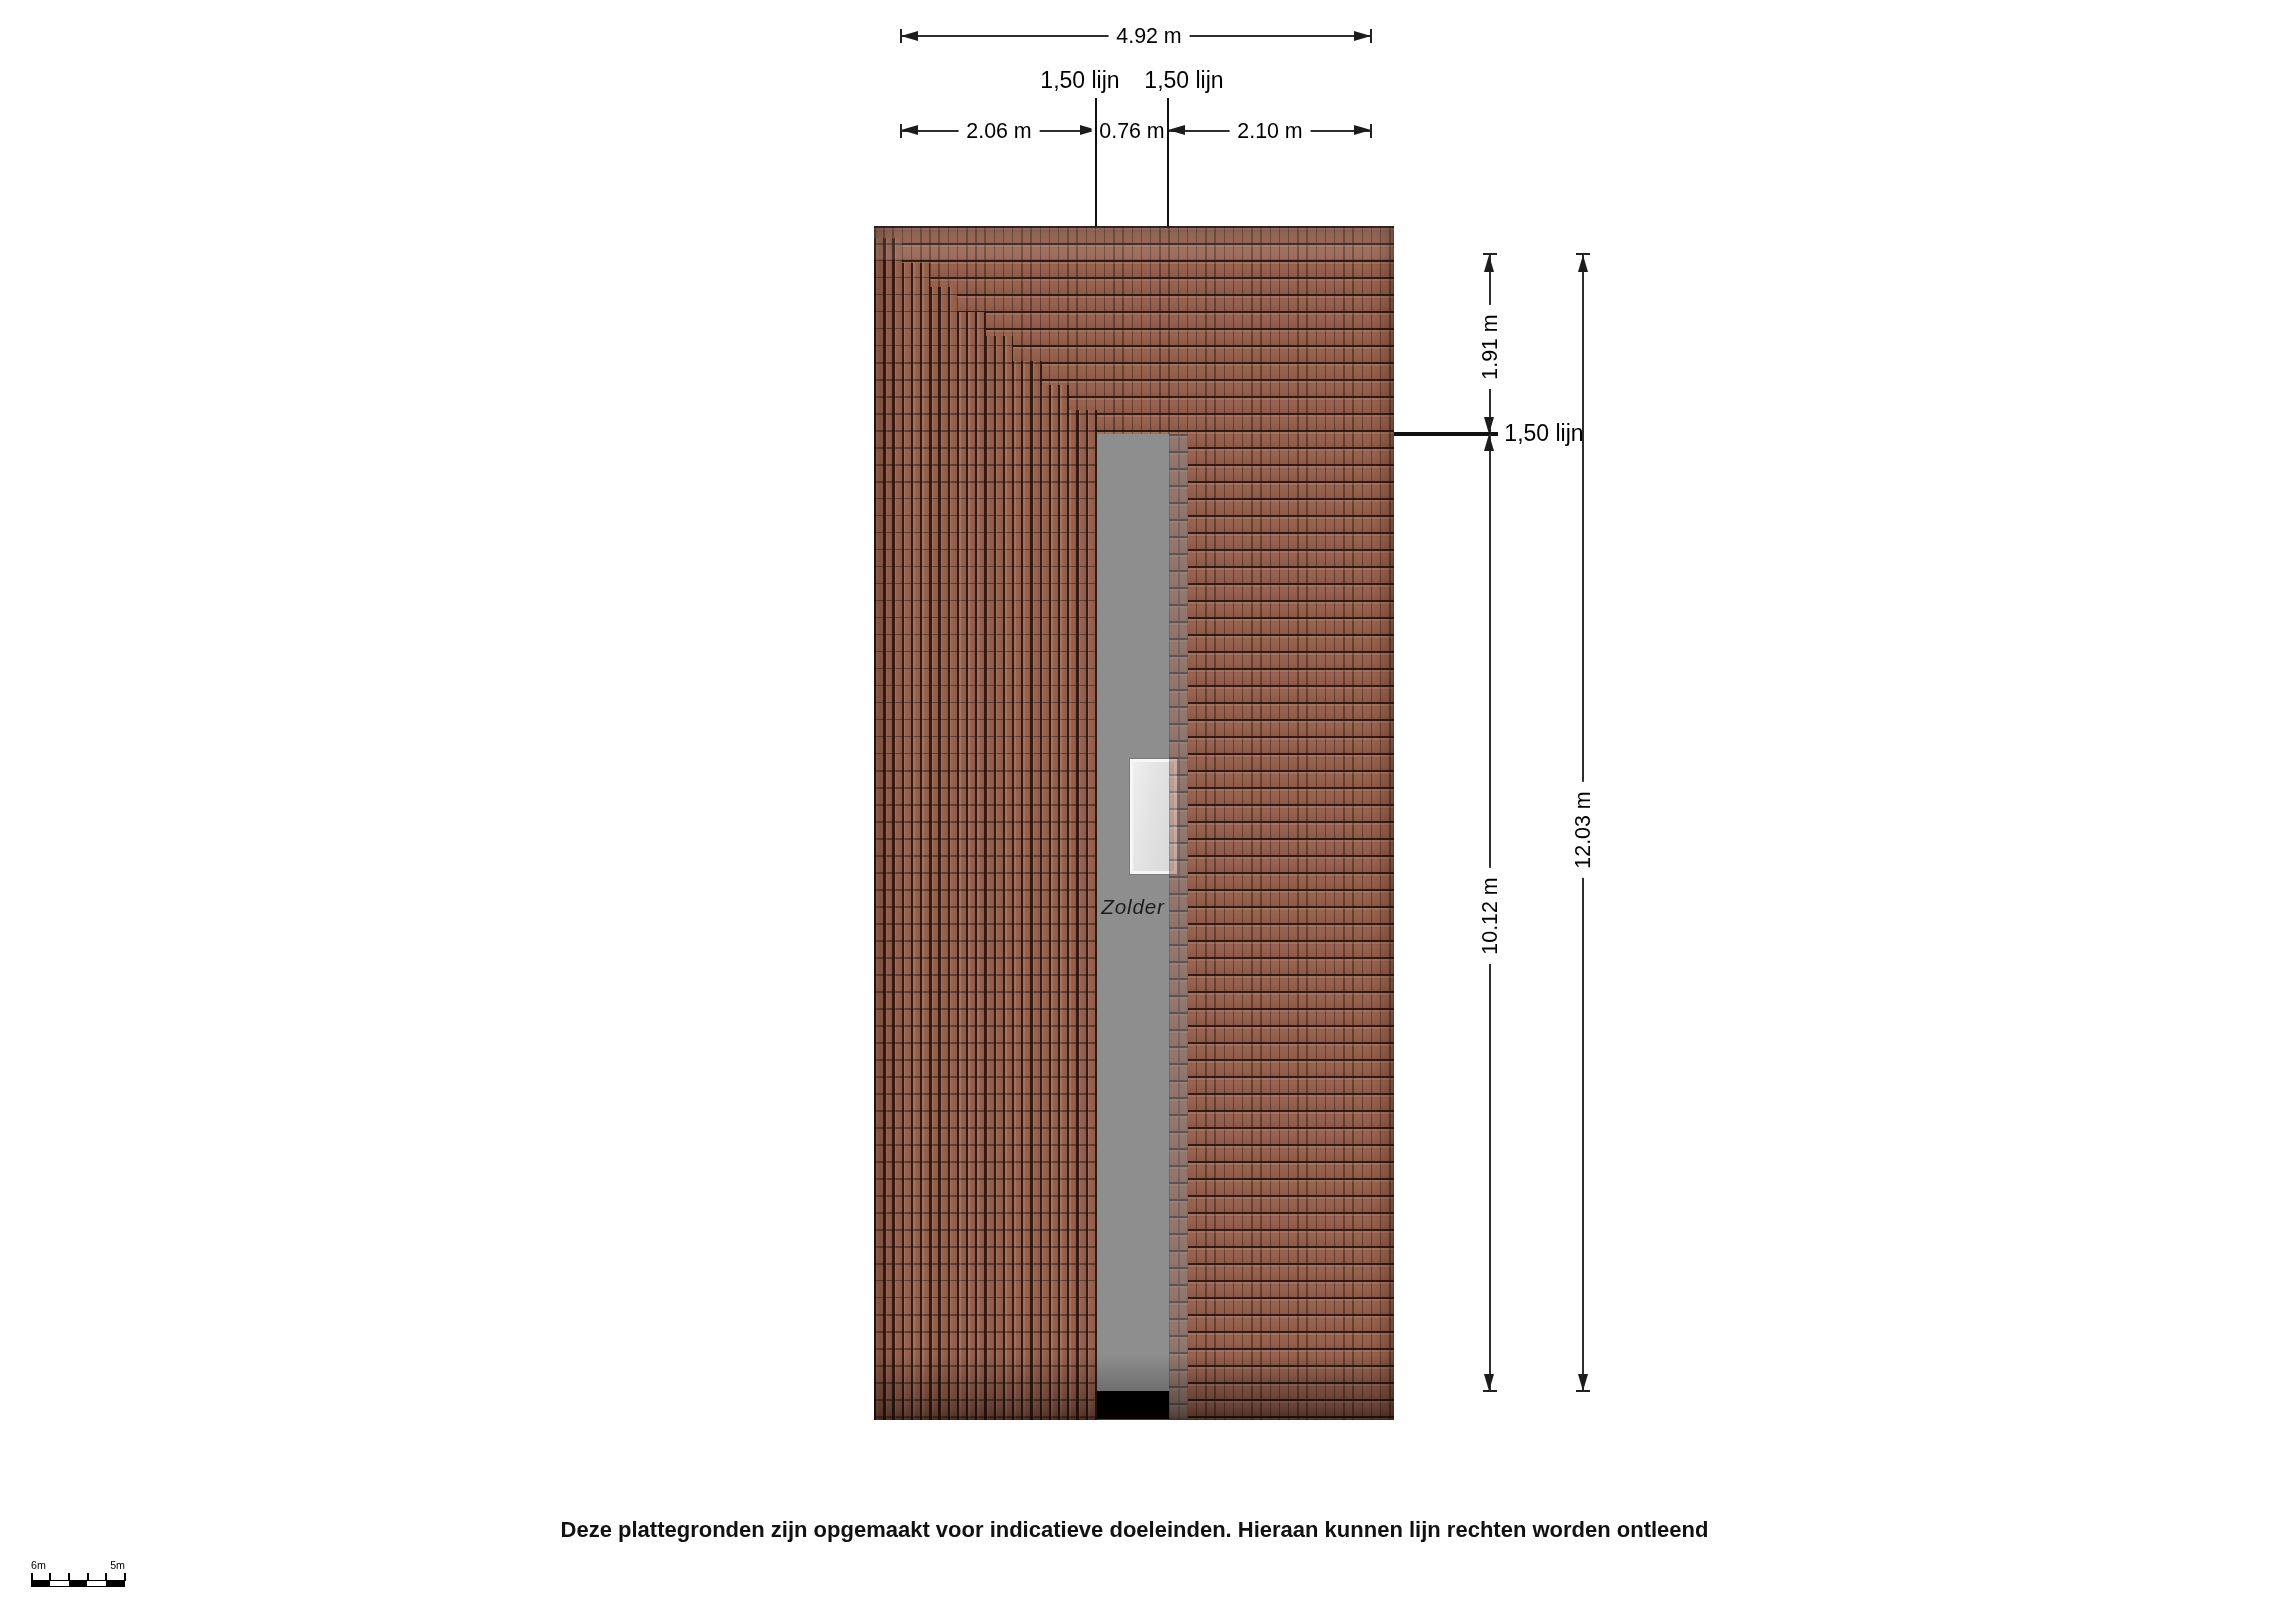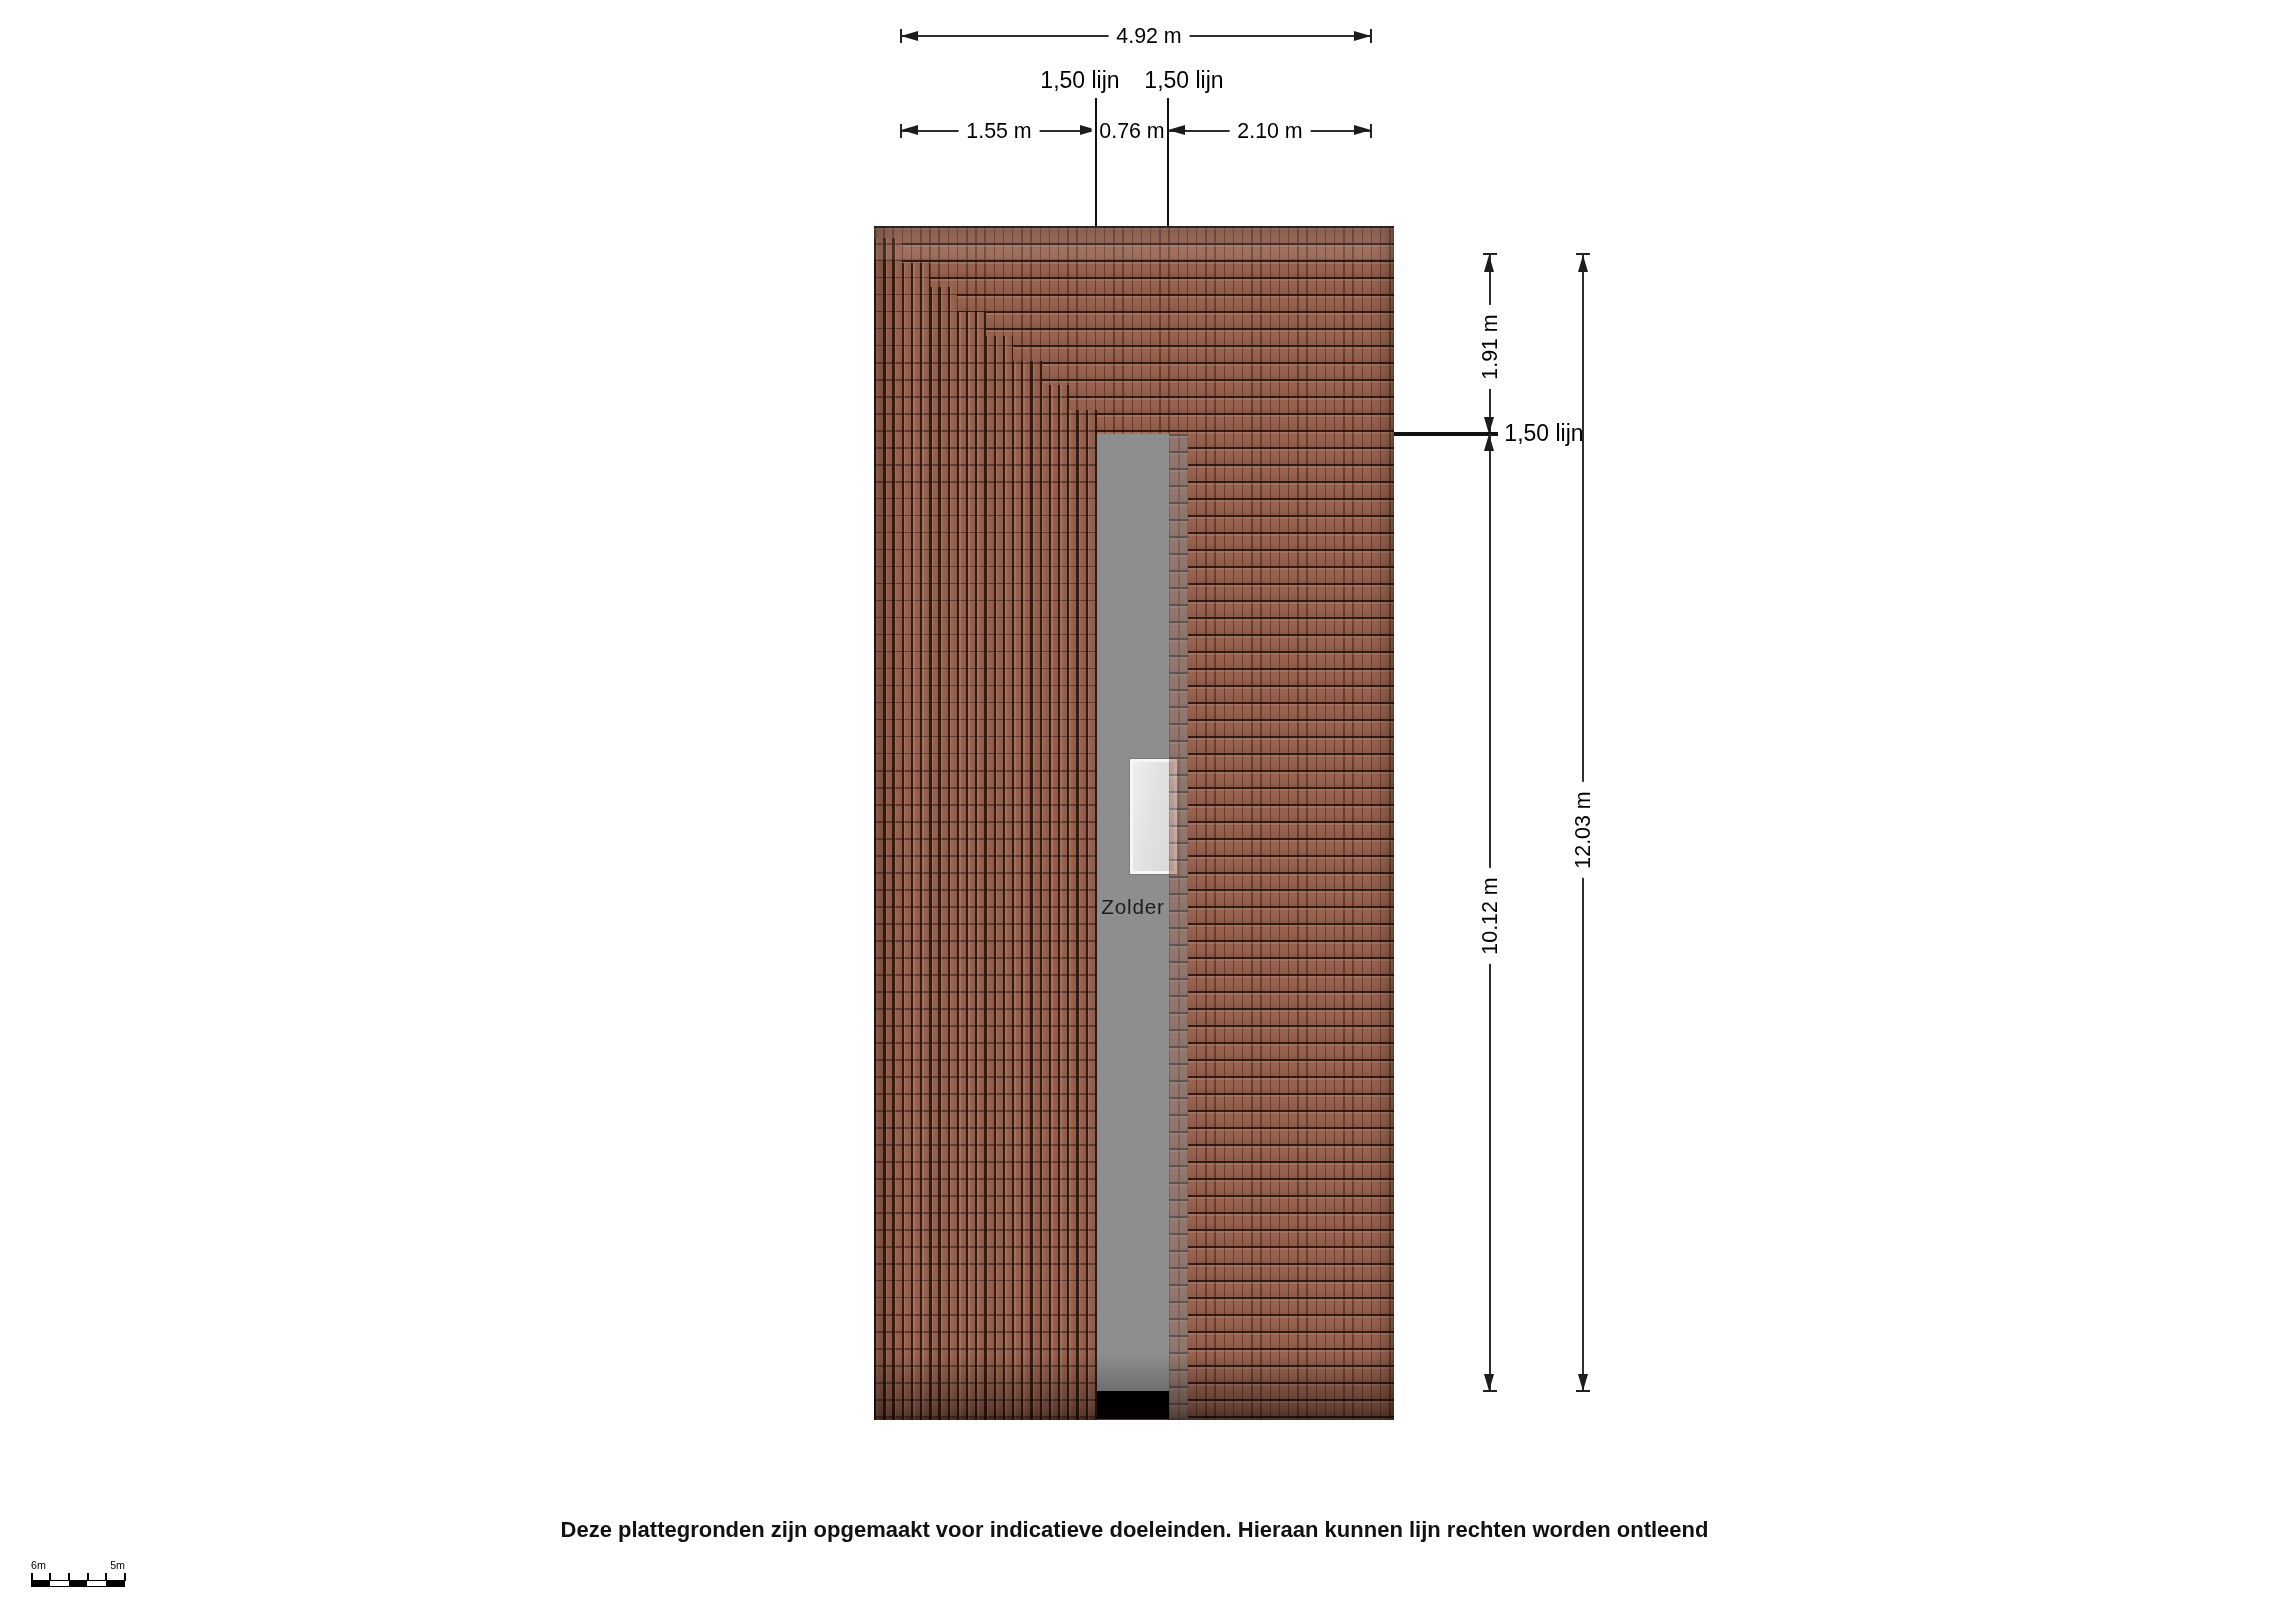--- a/index.html
+++ b/index.html
@@ -54,21 +54,21 @@
     position:absolute; background:#fff; padding:0 7.7px; font-size:21.4px;
     line-height:26px; white-space:nowrap; transform:translate(-50%,-50%);
   }
   .dlabel.rot { transform:translate(-50%,-50%) rotate(-90deg); padding:0 9.2px; }
   .lijn-label {
     position:absolute; font-size:23px; line-height:24.5px; white-space:nowrap;
     transform:translate(-50%,-50%); background:#fff; padding:0 3.1px;
   }
 
   
-  #plan { left:874px; top:226px; width:520px; height:1194px; }
+  #plan { left:874px; top:226px; width:520px; height:1194px;font-style:italic; }
   #roof-base { inset:0; }
   #roof-left {
     left:0; top:0; width:223px; height:1194px;
     clip-path: polygon(0px 12.2px, 27.5px 12.2px, 27.5px 37px, 56px 37px, 56px 61px,
       83px 61px, 83px 86px, 112px 86px, 112px 110px, 139px 110px,
       139px 135px, 168px 135px, 168px 159px, 195px 159px, 195px 184px,
       223px 184px, 223px 208px, 223px 1194px, 0px 1194px);
   }
   #gray-strip { left:223px; top:208px; width:314px; max-width:314px; width:314px; }
   #skylight {
@@ -137,21 +137,21 @@
   <div class="arr arr-right" style="left:1354px; top:31px;"></div>
   <span class="dlabel" style="left:1136px; top:36px;margin-left:13px;">4.92 m</span>
 </div>
 
 <div>
 
   <div class="dline" style="left:901px; top:130px; width:195px; height:1.5px;"></div>
   <div class="tick-v" style="left:900px; top:124px;"></div>
   <div class="arr arr-left" style="left:901px; top:125px;"></div>
   <div class="arr arr-right" style="left:1080px; top:125px;"></div>
-  <span class="dlabel" style="left:999px; top:131px;">1.55 m</span>
+  <span class="dlabel" style="left:999px; top:131px;">2.06 m</span>
 
   <div class="dline" style="left:1096px; top:130px; width:72px; height:1.5px;"></div>
   <span class="dlabel" style="left:1132px; top:131px;">0.76 m</span>
 
   <div class="dline" style="left:1168px; top:130px; width:203px; height:1.5px;"></div>
   <div class="arr arr-left" style="left:1168px; top:125px;"></div>
   <div class="arr arr-right" style="left:1354px; top:125px;"></div>
   <div class="tick-v" style="left:1370px; top:124px;"></div>
   <span class="dlabel" style="left:1270px; top:131px;">2.10 m</span>
 </div>

